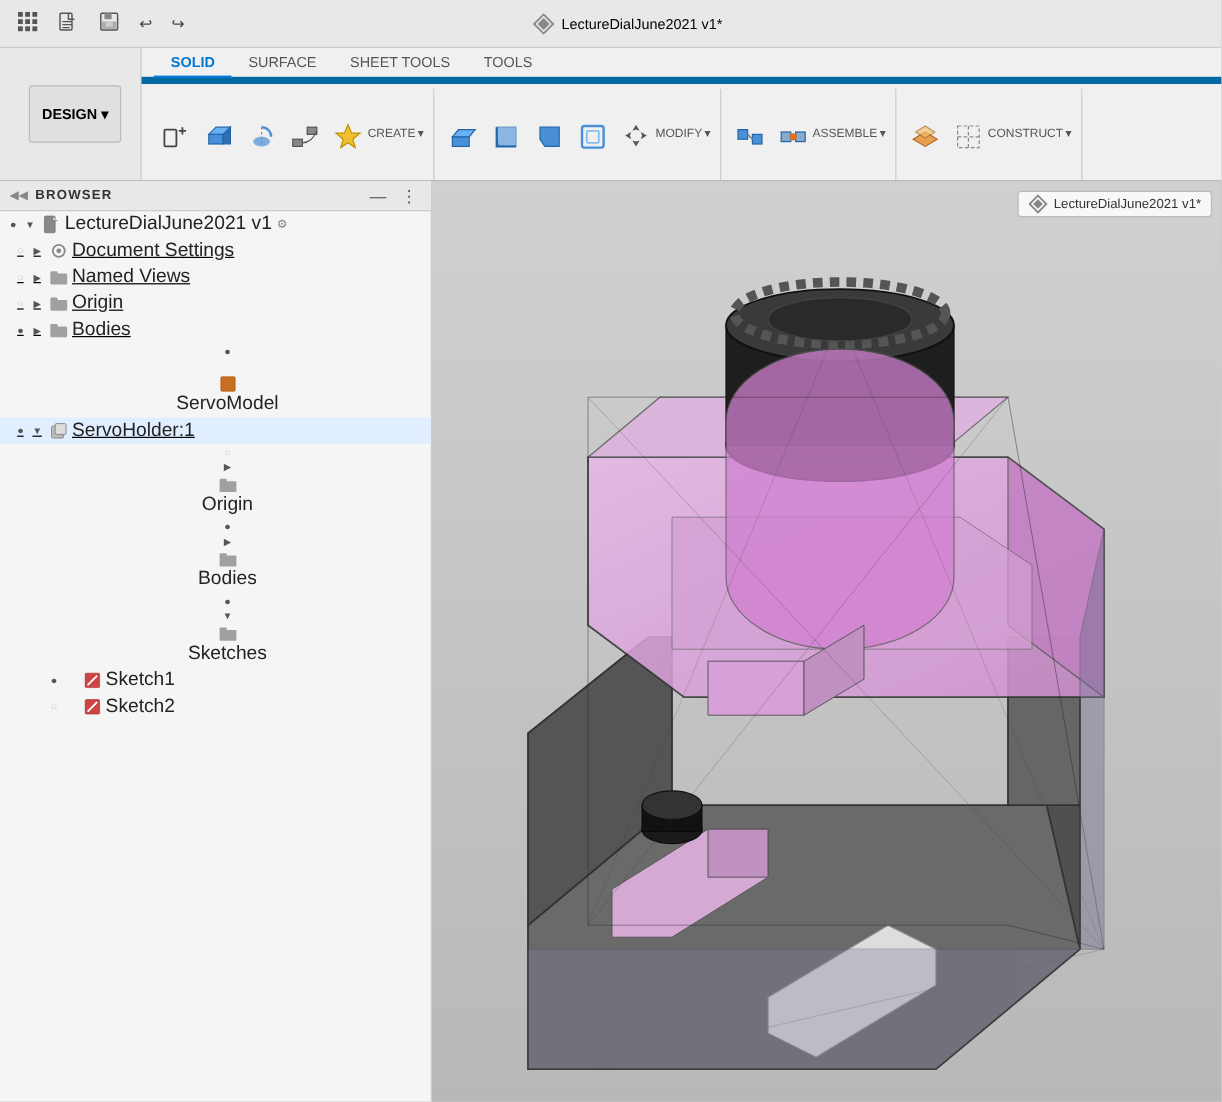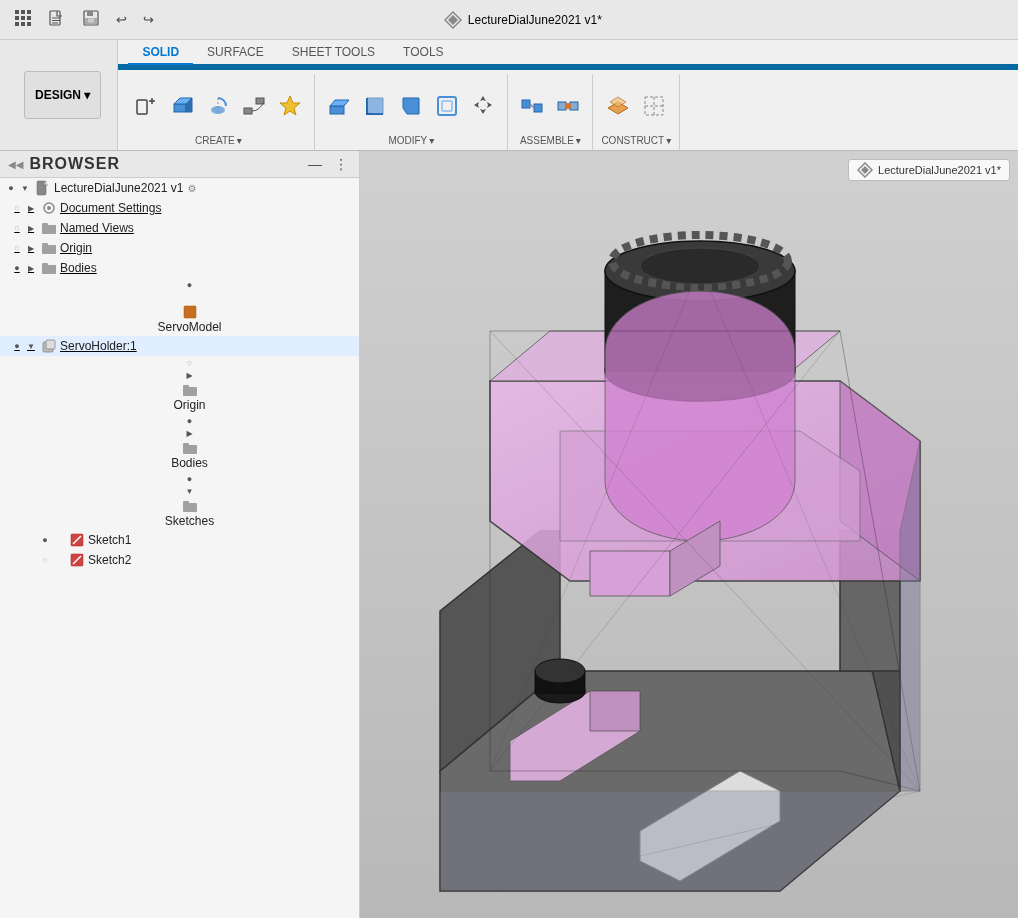--- a/index.html
+++ b/index.html
@@ -63,21 +63,21 @@
       align-items: center;
       gap: 4px;
       margin-right: 8px;
       height: 48px;
       align-self: center;
       margin-left: 16px;
     }
 
     .ribbon-section {
       display: flex;
-      flex-direction: column;
+      flex-direction: row;
       align-items: center;
       border-right: 1px solid #ccc;
       padding: 0 8px;
       min-width: 80px;
       text-align: right;
     }
     .ribbon-section-icons {
       display: flex;
       gap: 4px;
       flex: 1;
@@ -121,21 +121,21 @@
       flex-direction: column;
     }
     #browser-header {
       display: flex;
       align-items: center;
       padding: 4px 8px;
       background: #e8e8e8;
       border-bottom: 1px solid #ccc;
       gap: 6px;
     }
-    #browser-title { font-size: 16px; font-weight: 600; color: #333; flex: 1; letter-spacing: 1px; }
+    #browser-title { font-size: 11px; font-weight: 600; color: #333; flex: 1; letter-spacing: 1px; }
     .browser-btn { background: none; border: none; cursor: pointer; color: #555; font-size: 14px; padding: 0 3px; }
 
     
     .tree-item {
       display: flex;
       align-items: center;
       padding: 2px 4px;
       cursor: pointer;
       user-select: none;
       white-space: nowrap;
@@ -153,21 +153,21 @@
     }
     .tree-icon {
       width: 16px;
       height: 16px;
       margin: 0 3px;
       flex-shrink: 0;
       display: flex;
       align-items: center;
       justify-content: center;
     }
-    .tree-label { font-size: 12px; color: #222; }
+    .tree-label { font-size: 16px; color: #222; }
     .eye-icon { color: #666; font-size: 11px; width: 14px; display: flex; align-items: center; justify-content: center; }
     .indent1 { padding-left: 10px; text-decoration: underline; }
     .indent2 { padding-left: 24px; flex-direction: column; }
     .indent3 { padding-left: 38px; }
 
     
     #viewport {
       flex: 1;
       background: #c8c8c8;
       position: relative;

